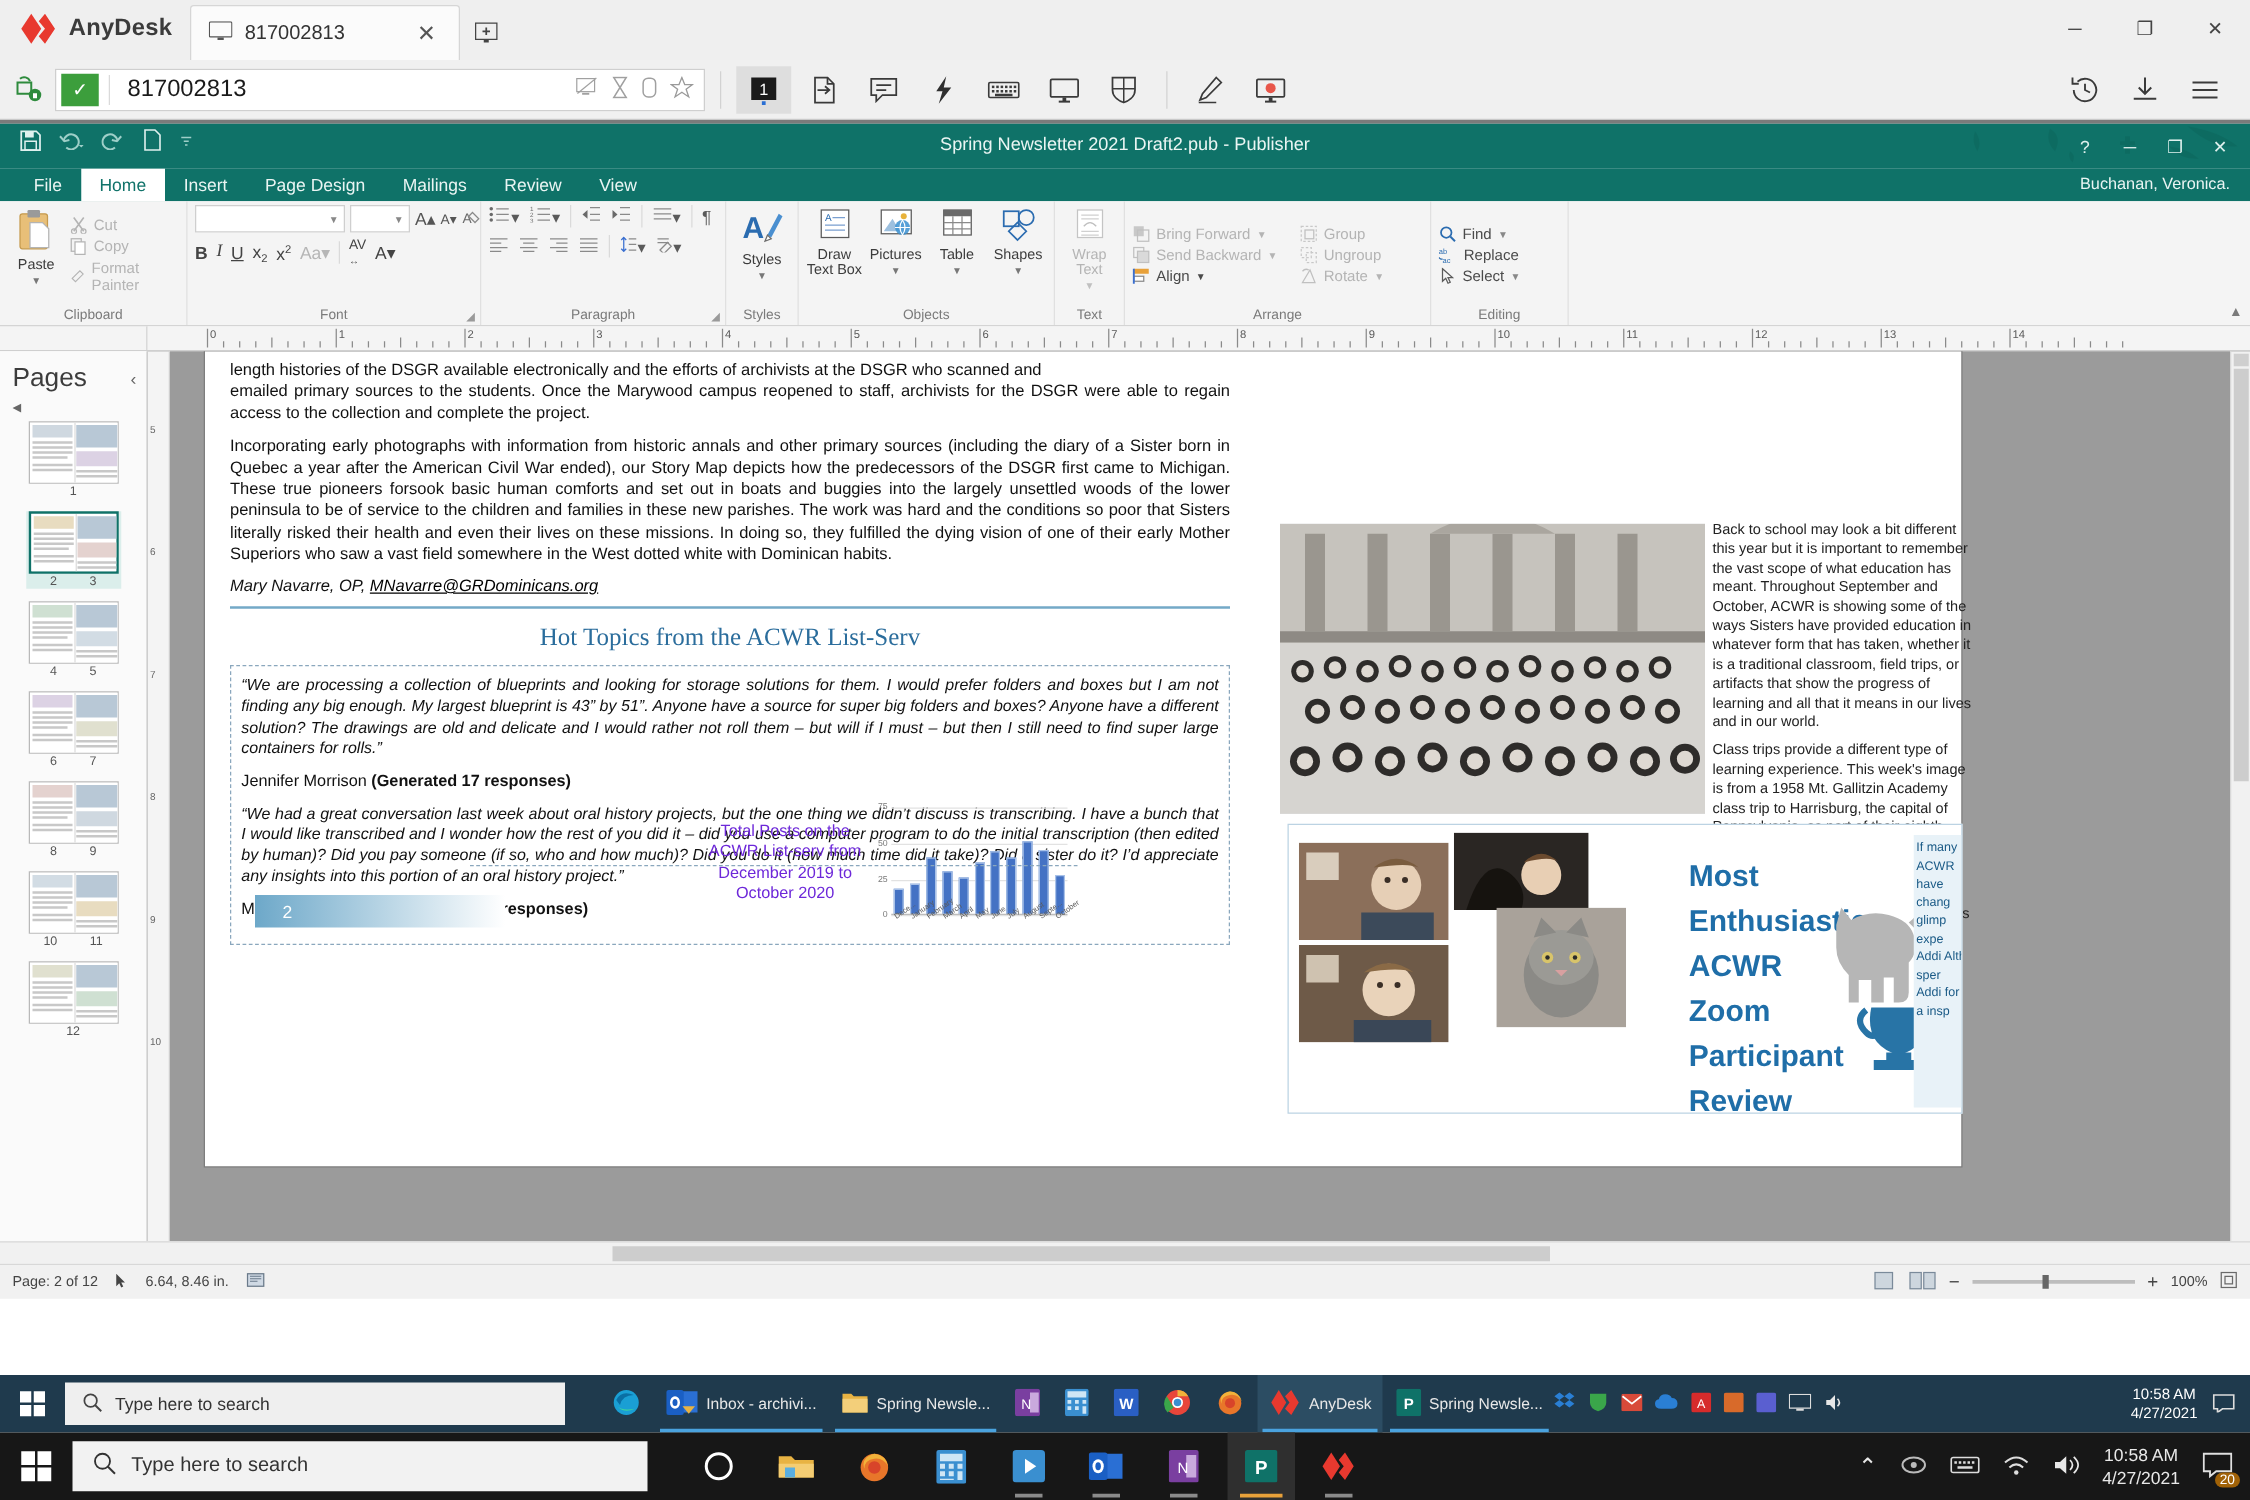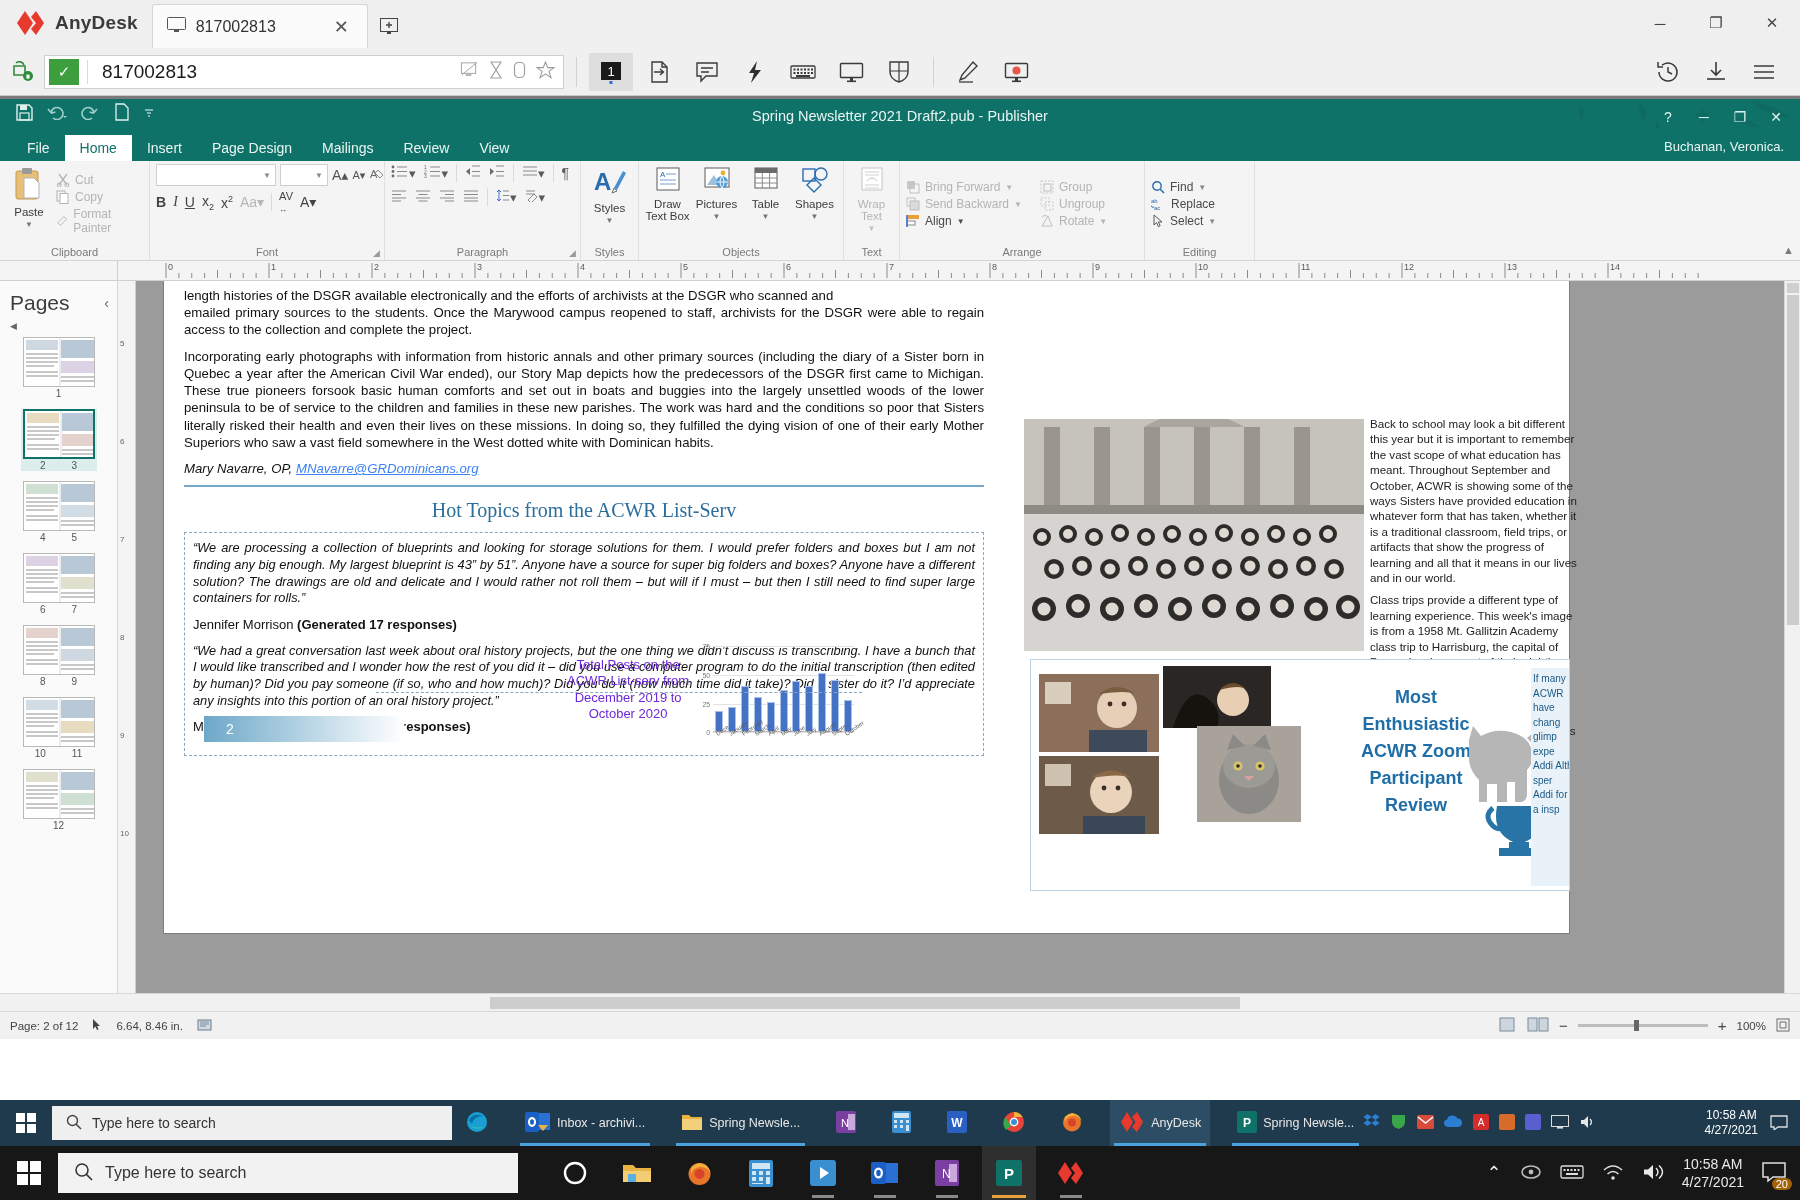--- a/index.html
+++ b/index.html
@@ -97,21 +97,21 @@
   .thumb-lbl.single { gap: 0; }
 
   .doc-area { flex: 1; background: #9b9b9b; position: relative; overflow: hidden; }
   .vruler { position: absolute; left: 0; top: 0; width: 18px; height: 100%; background: #f4f4f4; border-right: 1px solid #cfcfcf; font-size: 8px; color: #666; }
   .vruler span { position: absolute; left: 2px; }
   .page-canvas { position: absolute; left: 46px; top: 0; width: 1405px; height: 652px; background: #fff; box-shadow: 0 0 0 1px #7d7d7d; }
   .col-left { position: absolute; left: 20px; top: 6px; width: 800px; color: #111; }
   .col-left p { font-size: 13.2px; line-height: 1.31; text-align: justify; margin-bottom: 9px; }
   .p-clip { overflow: hidden; height: 17px; margin-bottom: 0; }
   .byline { font-style: italic; font-size: 13.2px; margin-top: 10px; }
-  .byline a { color: #3b82f6; text-decoration: underline; font-style: italic;}
+  .byline a { color: #000000; text-decoration: underline; font-style: italic;}
   .hr-blue { height: 2px; background: #74a9c7; margin: 9px 0 12px 0; }
   .section-h { text-align: center; color: #2b6d9c; font-size: 20px; font-family: "Liberation Serif", serif; position: relative; }
   .listserv-box { border: 1px dashed #8aa7bd; margin-top: 10px; padding: 7px 8px 10px 8px; }
   .listserv-box p.q { font-style: italic; font-size: 12.8px; line-height: 1.3; text-align: justify; }
   .listserv-box p.attrib { font-size: 13px; margin: 9px 0 10px 0; }
   .listserv-box p.attrib b { font-weight: bold; }
   .pagenum-band { position: absolute; left: 20px; bottom: 14px; width: 200px; height: 26px;
       background: linear-gradient(to right, #6da8c9, #ffffff); display:flex; align-items:center; padding-left: 22px; color: #fff; font-size: 14px;}
 
   
@@ -127,36 +127,36 @@
   .ctick { font-size: 6px; color: #5a5a5a; transform: rotate(-35deg); transform-origin: left top; white-space: nowrap; width: 8px; }
   .cdash { position: absolute; left: -320px; right: -8px; border-top: 1px dashed #8aa7bd; }
 
   
   .col-right { position: absolute; left: 860px; top: 0; width: 545px; height: 652px; }
   .photo-block { position: absolute; left: 0; top: 138px; width: 340px; height: 232px; background: #cfcfcf; overflow: hidden; }
   .ptext { position: absolute; left: 346px; top: 135px; width: 210px; font-size: 11.6px; line-height: 1.33; color: #222; }
   .ptext p { margin-bottom: 7px; }
   .collage { position: absolute; left: 6px; top: 378px; width: 540px; height: 232px; background: #fff; border: 1px solid #bcd3e3; overflow: hidden; }
   .cz { position: absolute; overflow: hidden; }
-  .award-text { position: absolute; left: 320px; top: 24px; width: 130px; text-align: center; color: #1f6ea8; font-size: 18px; font-weight: bold; line-height: 1.5; }
+  .award-text { position: absolute; left: 320px; top: 24px; width: 130px; text-align: left; color: #1f6ea8; font-size: 24px; font-weight: bold; line-height: 1.5; }
   .cat-silhouette { position: absolute; left: 420px; top: 18px; }
   .right-sidebar-text { position: absolute; left: 500px; top: 8px; width: 44px; font-size: 10px; color: #1a5a86; line-height: 1.45; background: #e8f2f8; height: 218px; padding: 4px 2px; overflow:hidden; }
 
   .hscroll { height: 18px; background: #f1f1f1; border-top: 1px solid #d8d8d8; position: relative; }
   .hscroll .thumbbar { position: absolute; left: 490px; top: 3px; width: 750px; height: 12px; background: #cdcdcd; }
   .statusbar { height: 28px; background: #f1f1f1; border-top: 1px solid #d8d8d8; display: flex; align-items: center; padding: 0 10px; font-size: 11.5px; color: #444; gap: 14px; position: relative;}
   .status-right { margin-left: auto; display: flex; align-items: center; gap: 10px; }
   .zoom-track { width: 130px; height: 3px; background: #bdbdbd; position: relative; }
   .zoom-knob { position: absolute; left: 56px; top: -4px; width: 5px; height: 11px; background: #666; }
 
   
   .taskbar-inner { position: absolute; left: 0; top: 1100px; width: 1800px; height: 46px; background: #1f3a4d; display: flex; align-items: center; }
   .tb-start { width: 52px; height: 46px; display: flex; align-items: center; justify-content: center; }
   .tb-search { width: 400px; height: 34px; background: #efefef; display: flex; align-items: center; gap: 10px; padding-left: 14px; color: #333; font-size: 14px; }
-  .tb-apps { display: flex; align-items: center; gap: 18px; padding-left: 4px; }
+  .tb-apps { display: flex; align-items: center; gap: 2px; padding-left: 28px; }
   .tb-app { height: 46px; display: flex; align-items: center; gap: 6px; padding: 0 9px; color: #e8e8e8; font-size: 12.5px; position: relative; }
   .tb-app.running::after { content:''; position:absolute; left: 4px; right: 4px; bottom: 0; height: 3px; background: #4aa3df; }
   .tb-app.active { background: #2c4d63; }
   .tb-clock { margin-left: auto; text-align: center; color: #fff; font-size: 12px; line-height: 1.25; padding-right: 12px; }
   .tb-tray { display: flex; align-items: center; gap: 10px; color: #ddd; padding-right: 8px; }
 
   
   .taskbar-host { position: absolute; left: 0; top: 1146px; width: 1800px; height: 54px; background: #171717; display: flex; align-items: center; }
   .hb-start { width: 58px; height: 54px; display: flex; align-items: center; justify-content: center; }
   .hb-search { width: 460px; height: 40px; background: #f2f2f2; display: flex; align-items: center; gap: 12px; padding-left: 16px; color: #333; font-size: 16px; }

